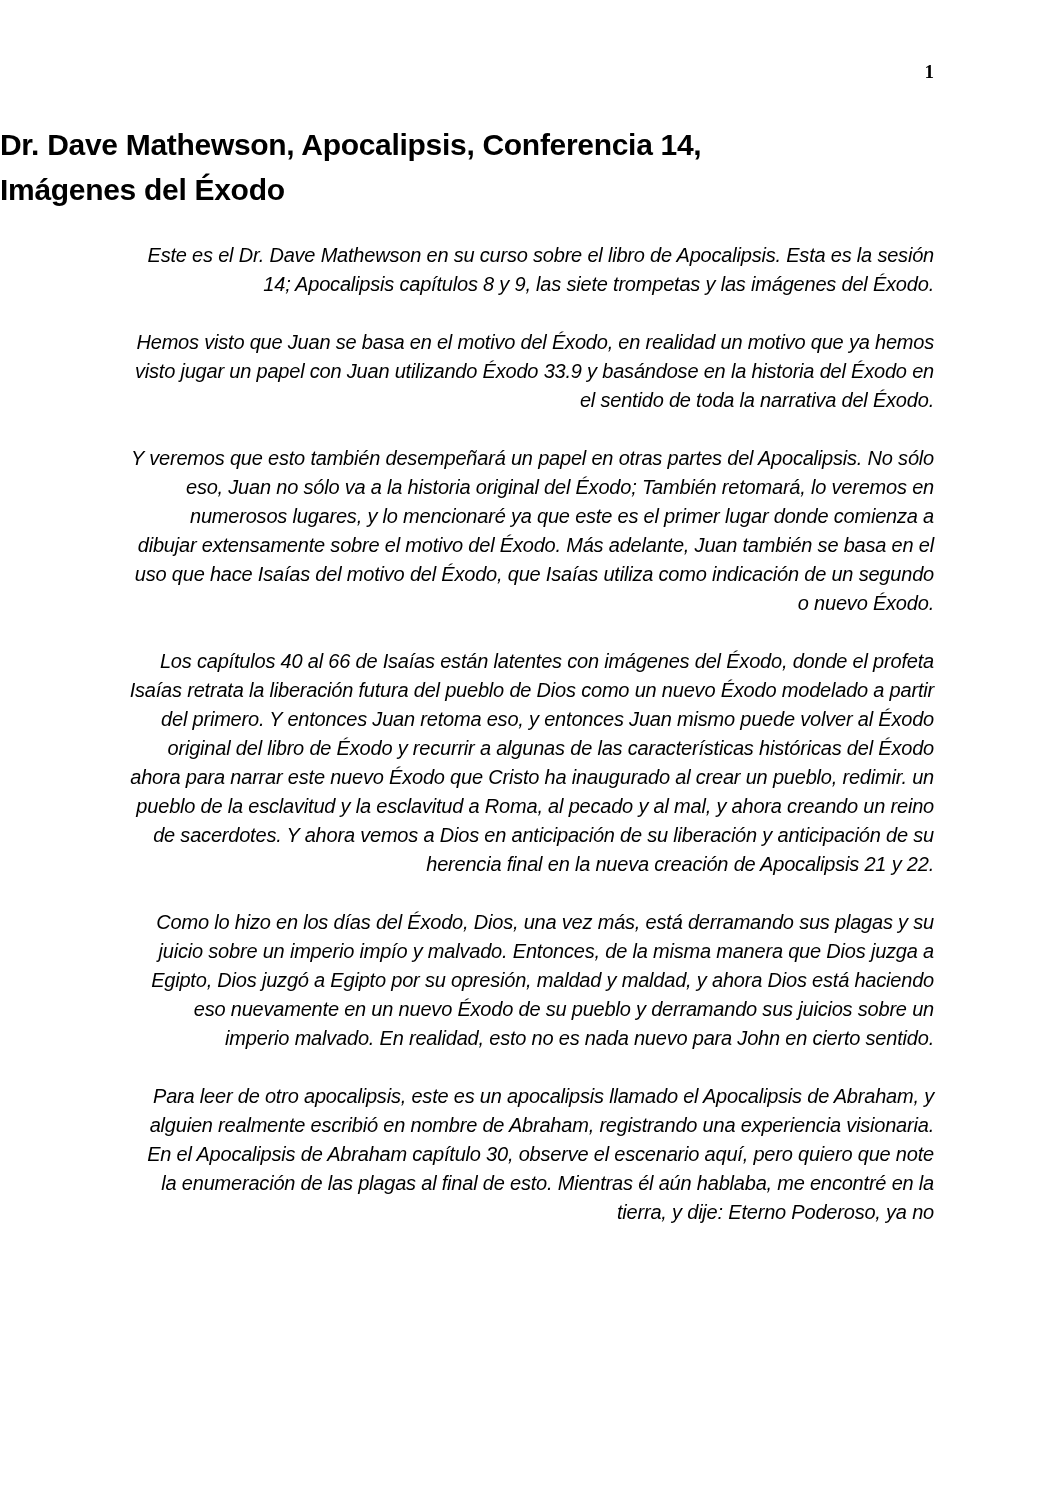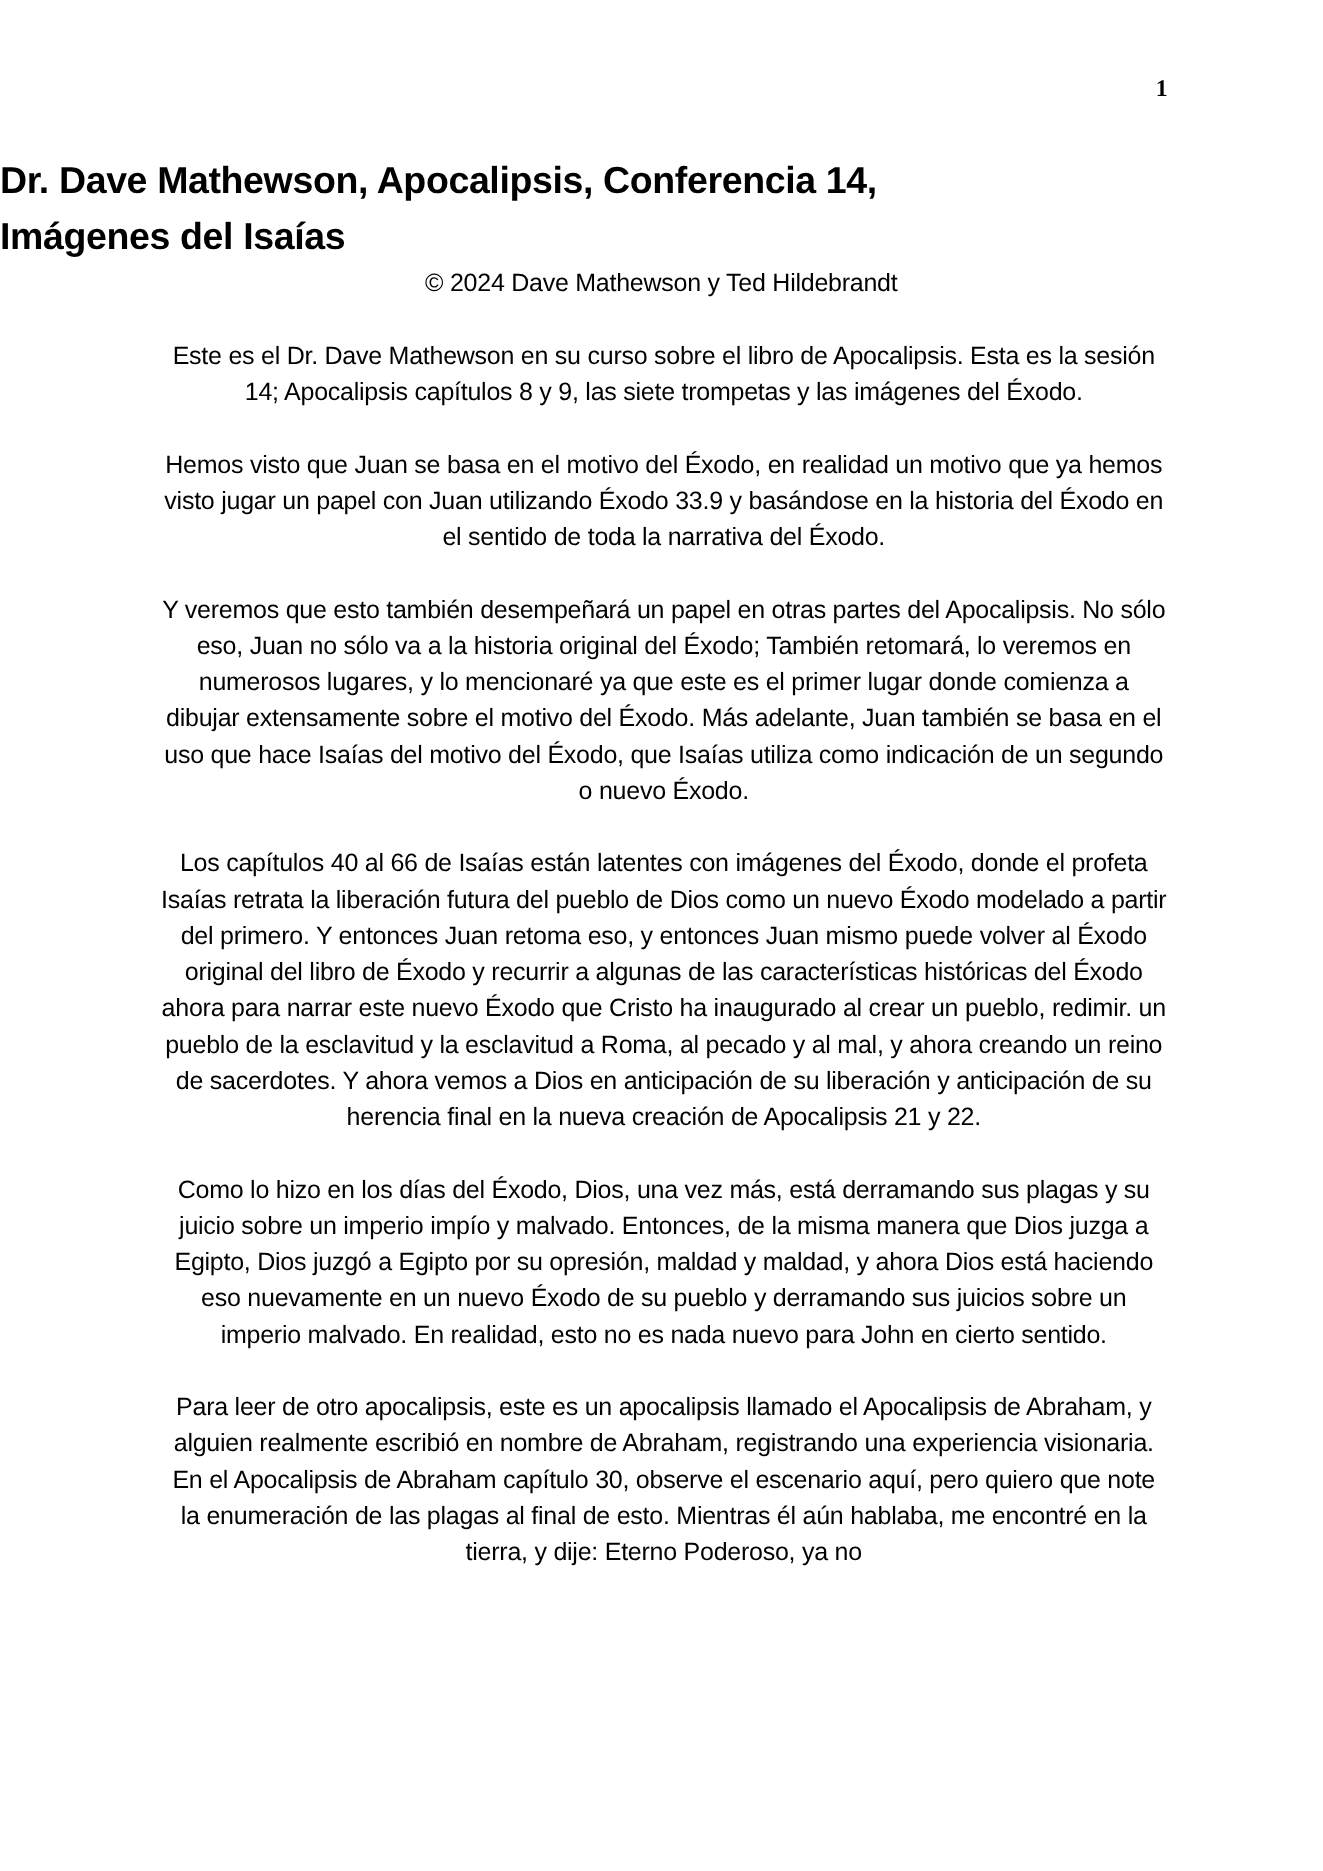--- a/index.html
+++ b/index.html
@@ -37,39 +37,39 @@
     font-size: 20px;
     line-height: 29px;
     margin-top: 1px;
     letter-spacing: -0.2px;
   }
   .body-text {
     margin: 29px 124px 0 128px;
     font-size: 20px;
     line-height: 29px;
     letter-spacing: -0.2px;
-    text-align: center;
+    text-align: right;
+    font-style: italic;
   }
   .body-text p {
     margin: 0 0 29px 0;
   }
 </style>
 </head>
 <body>
 
 <div class="page">
 
   <div class="page-number">1</div>
 
   <div class="title-block">
     <div class="title-line">Dr. Dave Mathewson, Apocalipsis, Conferencia 14,</div>
-    <div class="title-line">Imágenes del Isaías</div>
+    <div class="title-line">Imágenes del Éxodo</div>
   </div>
 
-  <div class="copyright-line">© 2024 Dave Mathewson y Ted Hildebrandt</div>
 
   <div class="body-text">
     <p>Este es el Dr. Dave Mathewson en su curso sobre el libro de Apocalipsis. Esta es la sesión 14; Apocalipsis capítulos 8 y 9, las siete trompetas y las imágenes del Éxodo.</p>
     <p>Hemos visto que Juan se basa en el motivo del Éxodo, en realidad un motivo que ya hemos visto jugar un papel con Juan utilizando Éxodo 33.9 y basándose en la historia del Éxodo en el sentido de toda la narrativa del Éxodo.</p>
     <p>Y veremos que esto también desempeñará un papel en otras partes del Apocalipsis. No sólo eso, Juan no sólo va a la historia original del Éxodo; También retomará, lo veremos en numerosos lugares, y lo mencionaré ya que este es el primer lugar donde comienza a dibujar extensamente sobre el motivo del Éxodo. Más adelante, Juan también se basa en el uso que hace Isaías del motivo del Éxodo, que Isaías utiliza como indicación de un segundo o nuevo Éxodo.</p>
     <p>Los capítulos 40 al 66 de Isaías están latentes con imágenes del Éxodo, donde el profeta Isaías retrata la liberación futura del pueblo de Dios como un nuevo Éxodo modelado a partir del primero. Y entonces Juan retoma eso, y entonces Juan mismo puede volver al Éxodo original del libro de Éxodo y recurrir a algunas de las características históricas del Éxodo ahora para narrar este nuevo Éxodo que Cristo ha inaugurado al crear un pueblo, redimir. un pueblo de la esclavitud y la esclavitud a Roma, al pecado y al mal, y ahora creando un reino de sacerdotes. Y ahora vemos a Dios en anticipación de su liberación y anticipación de su herencia final en la nueva creación de Apocalipsis 21 y 22.</p>
     <p>Como lo hizo en los días del Éxodo, Dios, una vez más, está derramando sus plagas y su juicio sobre un imperio impío y malvado. Entonces, de la misma manera que Dios juzga a Egipto, Dios juzgó a Egipto por su opresión, maldad y maldad, y ahora Dios está haciendo eso nuevamente en un nuevo Éxodo de su pueblo y derramando sus juicios sobre un imperio malvado. En realidad, esto no es nada nuevo para John en cierto sentido.</p>
     <p>Para leer de otro apocalipsis, este es un apocalipsis llamado el Apocalipsis de Abraham, y alguien realmente escribió en nombre de Abraham, registrando una experiencia visionaria. En el Apocalipsis de Abraham capítulo 30, observe el escenario aquí, pero quiero que note la enumeración de las plagas al final de esto. Mientras él aún hablaba, me encontré en la tierra, y dije: Eterno Poderoso, ya no</p>
   </div>
 

